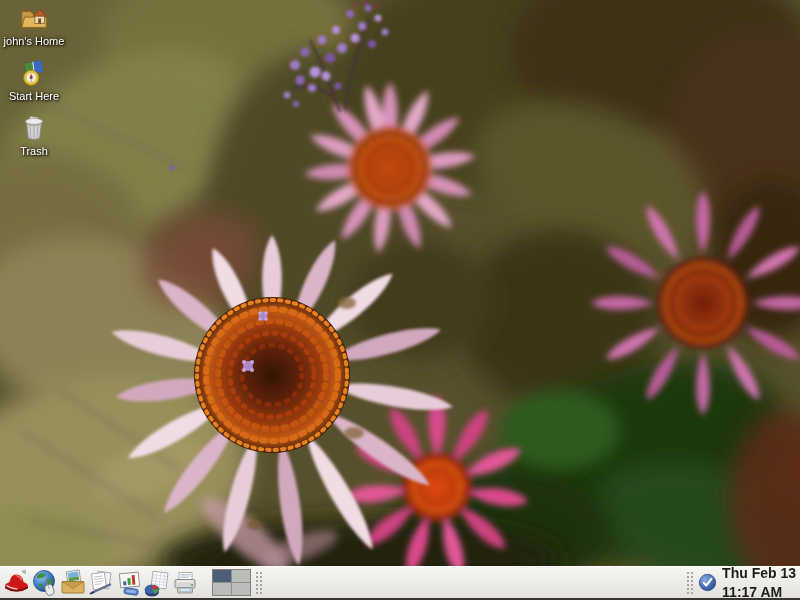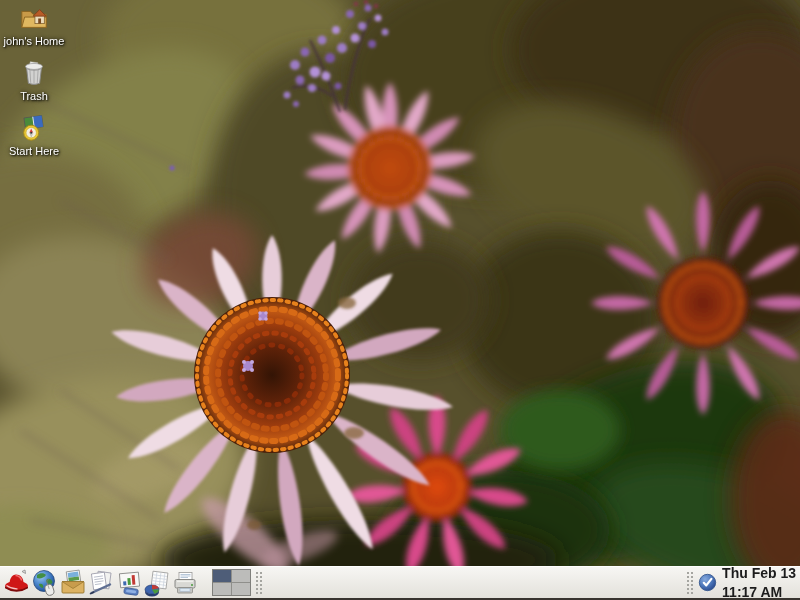--- a/index.html
+++ b/index.html
@@ -273,45 +273,45 @@
           <path d="M3,26 L6,15 L29,15 L29,26 Z" fill="#e0b860" stroke="#8a6420" stroke-width="1"></path>
           <rect x="17" y="13" width="10" height="9" fill="#ecdcba" stroke="#7a5a28" stroke-width=".8"></rect>
           <polygon points="15,14 22,7 29,14" fill="#b85c28" stroke="#7a3a18" stroke-width=".8"></polygon>
           <rect x="20.5" y="16.5" width="3" height="5.5" fill="#7a4a20"></rect>
         </svg>
         <span class="lbl">john's Home</span>
       </div>
 
       <div class="desk-icon">
         <svg class="glyph" viewBox="0 0 32 32">
-          <polygon points="12,4 20,5 18.5,10 11,9" fill="#f6f6f4" stroke="#b0b0ae" stroke-width=".6"></polygon>
-          <path d="M8,10 L10,27 Q16,29.5 22,27 L24,10 Z" fill="#d2d2d0" stroke="#888" stroke-width="1"></path>
-          <path d="M11.5,11 L12.5,26.5 M16,11.5 L16,27.5 M20.5,11 L19.5,26.5" stroke="#a8a8a6" stroke-width="1" fill="none"></path>
-          <ellipse cx="16" cy="10" rx="8.5" ry="3" fill="#c2c2c0" stroke="#888" stroke-width=".8"></ellipse>
-          <ellipse cx="16" cy="9" rx="9" ry="3.2" fill="#ececea" stroke="#999" stroke-width=".8"></ellipse>
-        </svg>
-        <span class="lbl">Trash</span>
-      </div>
-
-      <div class="desk-icon">
-        <svg class="glyph" viewBox="0 0 32 32">
           <g transform="rotate(-8 15 10)">
             <rect x="6" y="4" width="19" height="12" fill="#4a8a3a" stroke="#555" stroke-width=".8"></rect>
             <rect x="15.5" y="4" width="9.5" height="12" fill="#3a6ac0"></rect>
             <line x1="15.5" y1="4" x2="15.5" y2="16" stroke="#e8e8e8" stroke-width="1"></line>
           </g>
           <circle cx="13" cy="21" r="8" fill="#e8c838" stroke="#a88a18" stroke-width="1"></circle>
           <circle cx="13" cy="21" r="5.5" fill="#f4f0e0" stroke="#c8a828" stroke-width=".6"></circle>
           <polygon points="13,16.5 15,21 13,21" fill="#c02020"></polygon>
           <polygon points="13,16.5 11,21 13,21" fill="#e04040"></polygon>
           <polygon points="13,25.5 15,21 13,21" fill="#d8d8d0" stroke="#999" stroke-width=".4"></polygon>
           <polygon points="13,25.5 11,21 13,21" fill="#b8b8b0"></polygon>
           <circle cx="13" cy="21" r="1" fill="#333"></circle>
         </svg>
         <span class="lbl">Start Here</span>
+      </div>
+
+      <div class="desk-icon">
+        <svg class="glyph" viewBox="0 0 32 32">
+          <polygon points="12,4 20,5 18.5,10 11,9" fill="#f6f6f4" stroke="#b0b0ae" stroke-width=".6"></polygon>
+          <path d="M8,10 L10,27 Q16,29.5 22,27 L24,10 Z" fill="#d2d2d0" stroke="#888" stroke-width="1"></path>
+          <path d="M11.5,11 L12.5,26.5 M16,11.5 L16,27.5 M20.5,11 L19.5,26.5" stroke="#a8a8a6" stroke-width="1" fill="none"></path>
+          <ellipse cx="16" cy="10" rx="8.5" ry="3" fill="#c2c2c0" stroke="#888" stroke-width=".8"></ellipse>
+          <ellipse cx="16" cy="9" rx="9" ry="3.2" fill="#ececea" stroke="#999" stroke-width=".8"></ellipse>
+        </svg>
+        <span class="lbl">Trash</span>
       </div>
 
     </div>
   </div>
 
   <div class="panel">
     <div class="panel-left">
 
       <div class="launcher">
         <svg width="28" height="28" viewBox="0 0 28 28">

